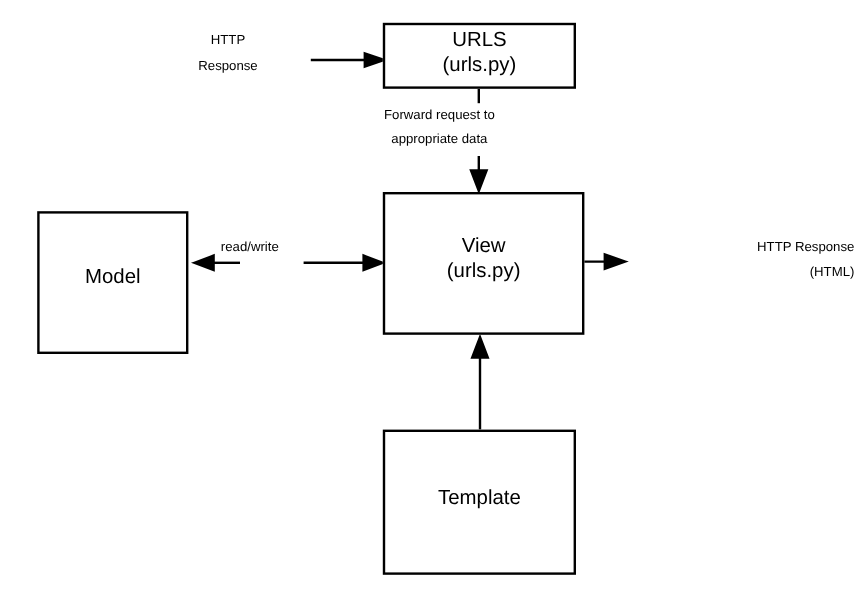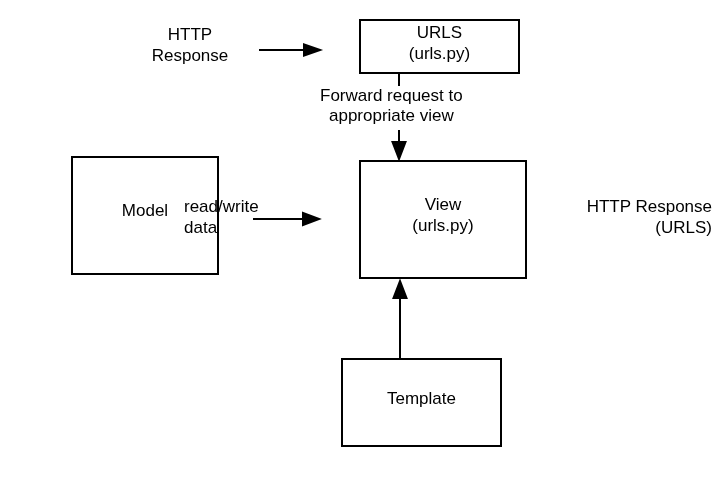--- a/index.html
+++ b/index.html
@@ -29,29 +29,28 @@
     background: #ffffff;
     box-sizing: border-box;
     display: flex;
     flex-direction: column;
     align-items: center;
     justify-content: center;
     text-align: center;
     font-size: 17px;
     line-height: 21px;
     white-space: nowrap;
-    margin-left: 40px;
   }
   .box--urls     { left: 319px; top: 19px;  width: 161px; height: 55px;  padding-bottom: 8px; }
-  .box--model    { left: 31px;  top: 156px; width: 148px; height: 119px; padding-bottom: 10px; }
+  .box--model    { left: 31px;  top: 176px; width: 126px; height: 119px; padding-bottom: 10px; }
   .box--view     { left: 319px; top: 160px; width: 168px; height: 119px; padding-bottom: 10px; }
-  .box--template { left: 301px; top: 358px; width: 161px; height: 89px; padding-bottom: 8px; }
+  .box--template { left: 319px; top: 358px; width: 161px; height: 121px; padding-bottom: 8px; }
   .label {
     position: absolute;
-    font-size: 17px;
+    font-size: 11px;
     line-height: 21px;
     white-space: nowrap;
   }
   .label--http-request  { left: 140px; top: 24px;  width: 100px; text-align: center; }
   .label--forward       { left: 320px; top: 86px;  line-height: 20px; text-align: center; }
   .label--read-write    { left: 184px; top: 196px; width: 100px; text-align: left; }
   .label--http-response { left: 548px; top: 196px; width: 164px; text-align: right; }
   .label div, .box div { pointer-events: none; }
 </style>
 </head>
@@ -108,26 +107,25 @@
     <div>Template</div>
   </div>
 
   <div class="label label--http-request">
     <div>HTTP</div>
     <div>Response</div>
   </div>
 
   <div class="label label--forward">
     <div>Forward request to</div>
-    <div>appropriate view</div>
+    <div>appropriate data</div>
   </div>
 
   <div class="label label--read-write">
     <div>read/write</div>
-    <div>data</div>
   </div>
 
   <div class="label label--http-response">
     <div>HTTP Response</div>
-    <div>(URLS)</div>
+    <div>(HTML)</div>
   </div>
 
 </div>
 
 </body></html>

